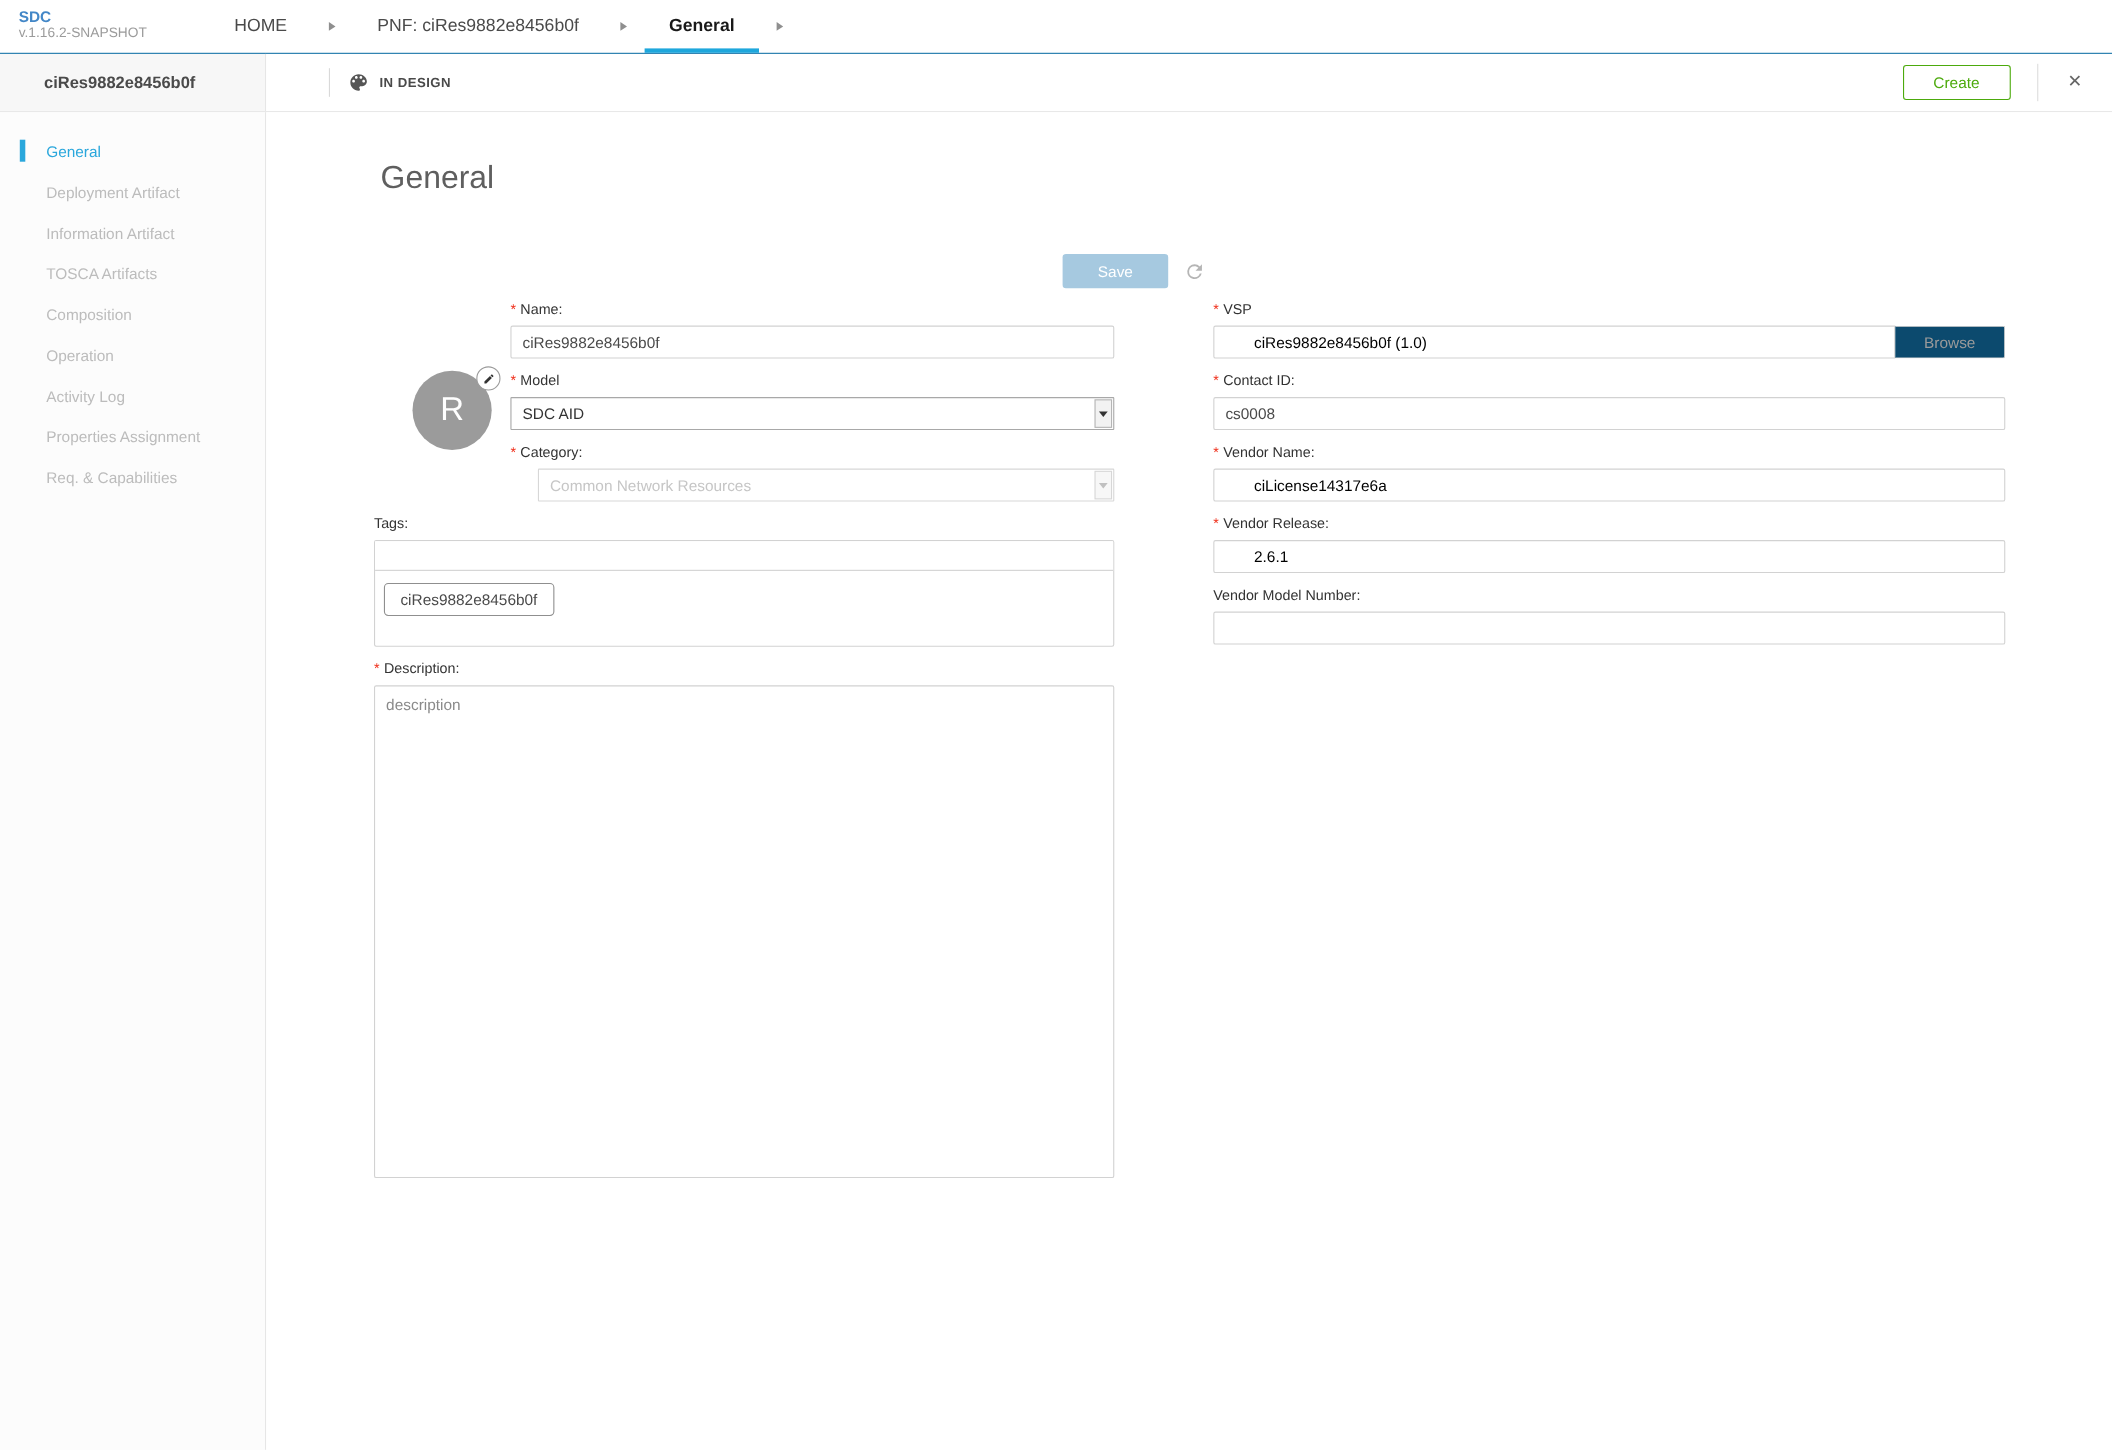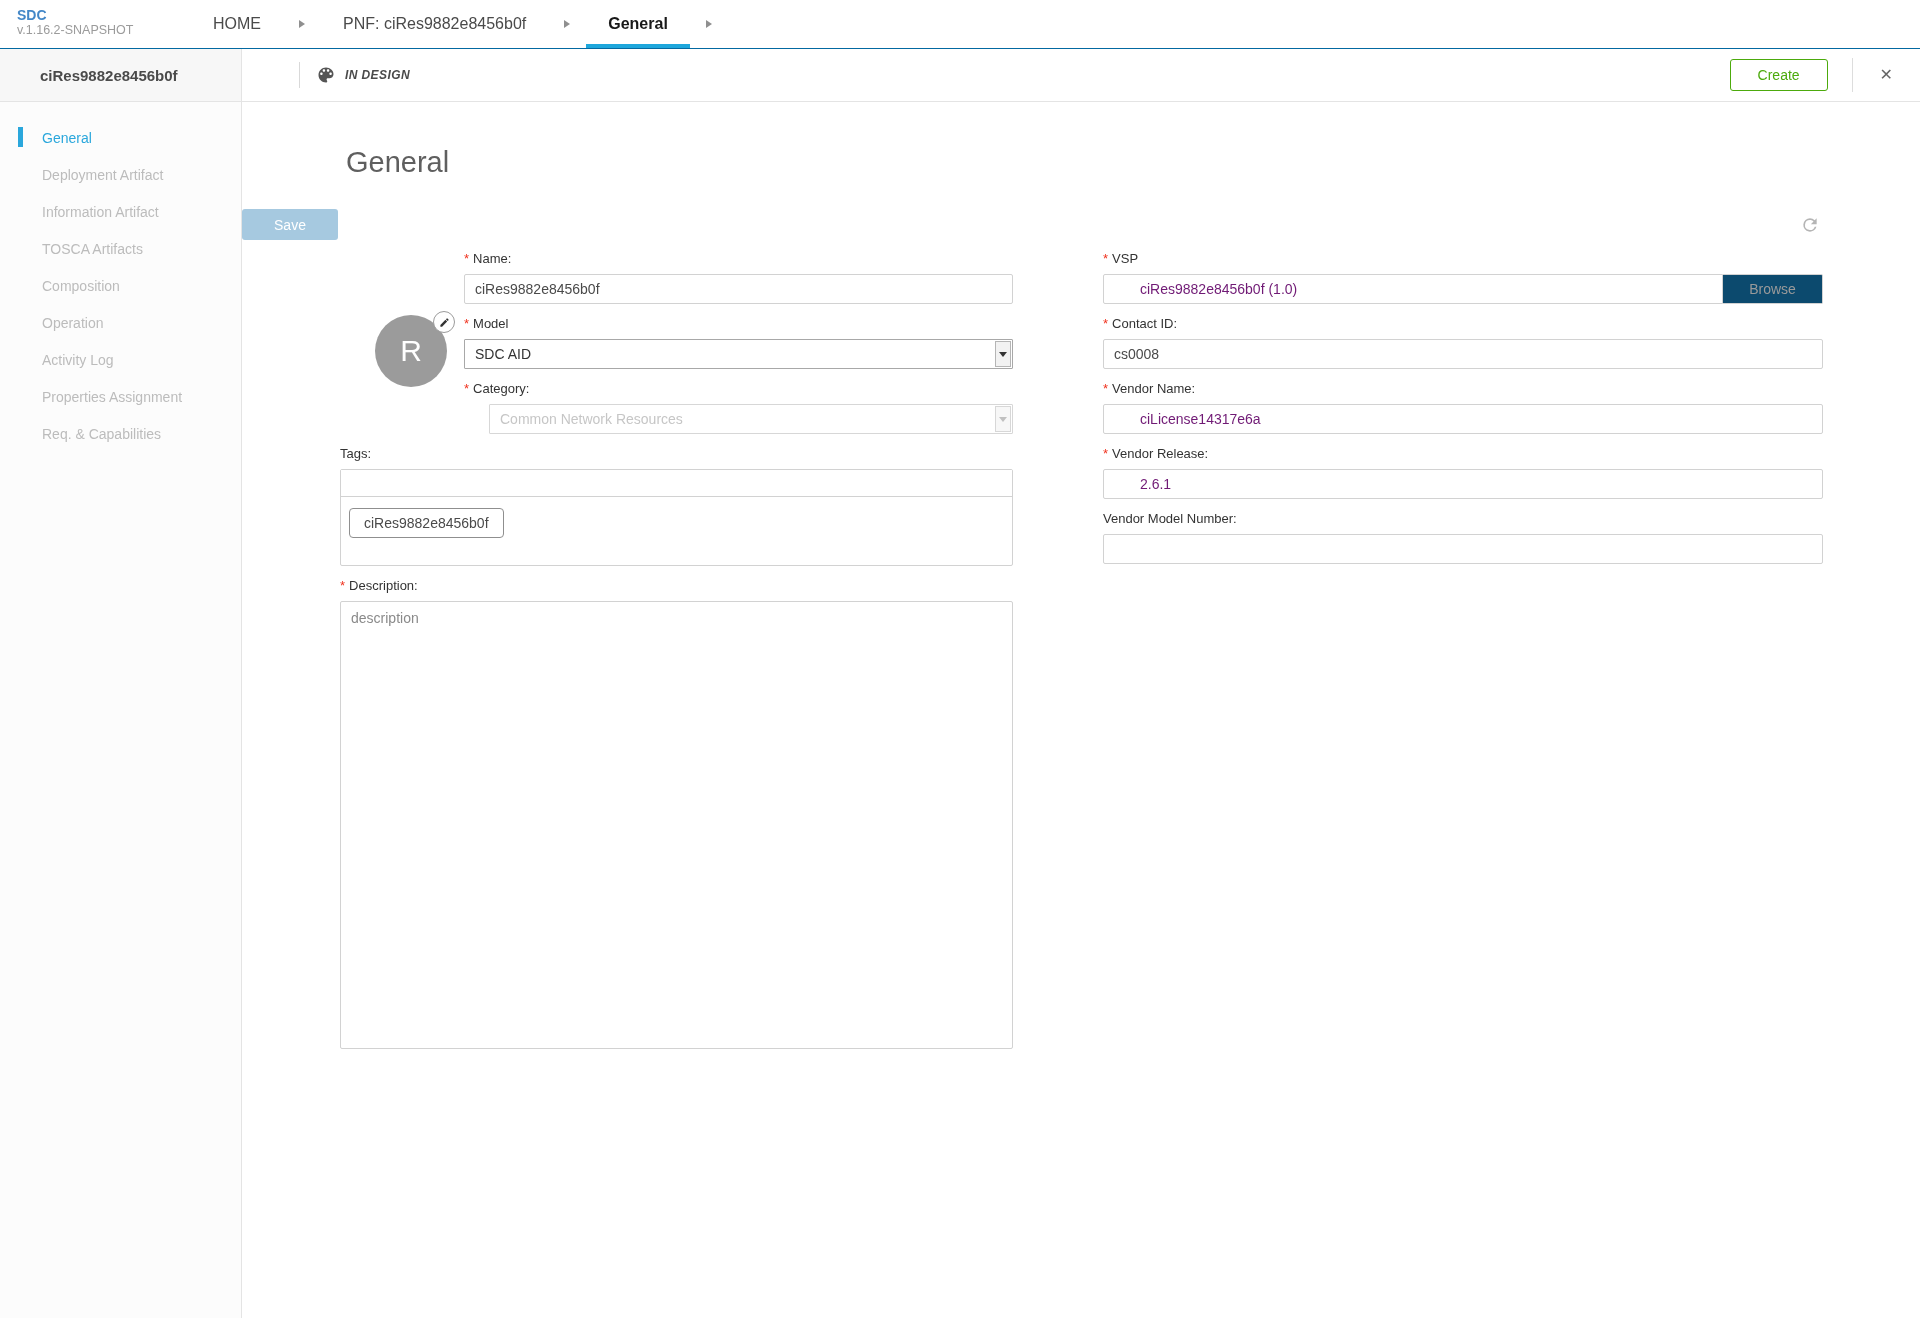--- a/index.html
+++ b/index.html
@@ -15,51 +15,51 @@
   .tab.active { font-weight:700; color:#191919; }
   .tab.active::after { content:""; position:absolute; left:0; right:0; bottom:0; height:4px; background:#1ea7dc; }
   .crumb-arrow { align-self:center; width:0; height:0; border-left:6px solid #8f8f8f; border-top:4px solid transparent; border-bottom:4px solid transparent; margin:0 3px; }
 
   
   .header-row { height:53px; display:flex; border-bottom:1px solid #e4e4e4; }
   .sidebar-head { width:242px; background:#f7f7f7; border-right:1px solid #e4e4e4; display:flex; align-items:center; padding-left:40px; font-weight:700; font-size:15px; color:#4a4a4a; }
   .content-head { flex:1; display:flex; align-items:center; background:#fff; }
   .vdiv-small { width:1px; height:26px; background:#d9d9d9; margin-left:57px; }
   .palette { margin-left:16px; display:flex; align-items:center; }
-  .status-label { font-size:12px; font-weight:700; color:#4a4a4a; margin-left:9px; letter-spacing:.4px;font-style:italic; }
+  .status-label { font-size:12px; font-weight:700; color:#4a4a4a; margin-left:9px; letter-spacing:.4px; }
   .head-spacer { flex:1; }
   .create-btn { border:1px solid #4caa0c; color:#4caa0c; background:#fff; border-radius:3px; font-size:14px; font-family:inherit; padding:7px 0; width:98px; margin-right:24px; cursor:pointer; }
   .vdiv-tall { width:1px; height:34px; background:#ddd; }
   .close-x { margin:0 27px; font-size:16px; color:#666; cursor:pointer; line-height:1; }
 
   
   .body-row { display:flex; height:1216px; }
   .sidebar { width:242px; border-right:1px solid #e4e4e4; background:#fcfcfc; padding-top:17px; }
   .side-item { position:relative; height:37px; display:flex; align-items:center; padding-left:42px; font-size:14px; color:#bcbcbc; cursor:pointer; }
   .side-item.active { color:#2aa7dc; }
   .side-bar-indicator { position:absolute; left:18px; top:8px; width:5px; height:20px; background:#2aa7dc; }
 
   .content { flex:1; background:#fff; position:relative; }
   .page-title { margin:43px 0 0 104px; font-size:29px; font-weight:400; color:#5f5f5f; line-height:34px; }
 
-  .save-row { display:flex; justify-content:space-between; align-items:center; margin-top:30px; padding-right:100px; }
+  .save-row { display:flex; justify-content:center; align-items:center; margin-top:52px; padding-right:100px; }
   .save-btn { width:96px; height:31px; background:#a6c9e0; border:none; border-radius:3px; color:#fff; font-size:14px; font-family:inherit; cursor:pointer; }
   .refresh { margin-left:14px; display:flex; align-items:center; cursor:pointer; }
 
   .form { display:flex; margin-top:11px; padding-left:98px; }
   .col-left { width:673px; position:relative; }
   .col-gap { width:90px; }
   .col-right { width:720px; }
   .indent { margin-left:124px; width:549px; }
 
   .field { margin-bottom:12px; }
   .f-label { font-size:13px; font-weight:400; color:#333; line-height:16px; margin-bottom:7px; }
   .req { color:#f0321e; margin-right:4px; }
   .t-input { display:block; width:100%; height:30px; border:1px solid #d2d2d2; border-radius:2px; font-size:14px; font-family:inherit; color:#4a4a4a; padding:0 10px; background:#fff; }
-  .t-input.is-disabled { color:#701a75;padding-left:36px; }
+  .t-input.is-disabled { color:#000000;padding-left:36px; }
 
   .select { position:relative; height:30px; border:1px solid #a8a8a8; border-radius:1px; background:#fff; font-size:14px; color:#333; display:flex; align-items:center; padding:0 10px; cursor:pointer; }
   .select .sel-btn { position:absolute; right:1px; top:1px; bottom:1px; width:16px; background:#f2f2f2; border:1px solid #b5b5b5; display:flex; align-items:center; justify-content:center; }
   .sel-tri { width:0; height:0; border-top:5px solid #333; border-left:4px solid transparent; border-right:4px solid transparent; }
   .select.is-disabled { border-color:#d7d7d7; color:#c6c6c6; cursor:default;margin-left:25px; }
   .select.is-disabled .sel-btn { border-color:#d7d7d7; background:#f7f7f7; }
   .select.is-disabled .sel-tri { border-top-color:#c0c0c0; }
 
   .tags-box { border:1px solid #d2d2d2; border-radius:2px; height:97px; background:#fff; }
   .tags-input { display:block; width:100%; height:27px; border:none; border-bottom:1px solid #d2d2d2; font-size:14px; font-family:inherit; color:#4a4a4a; padding:0 10px; }

